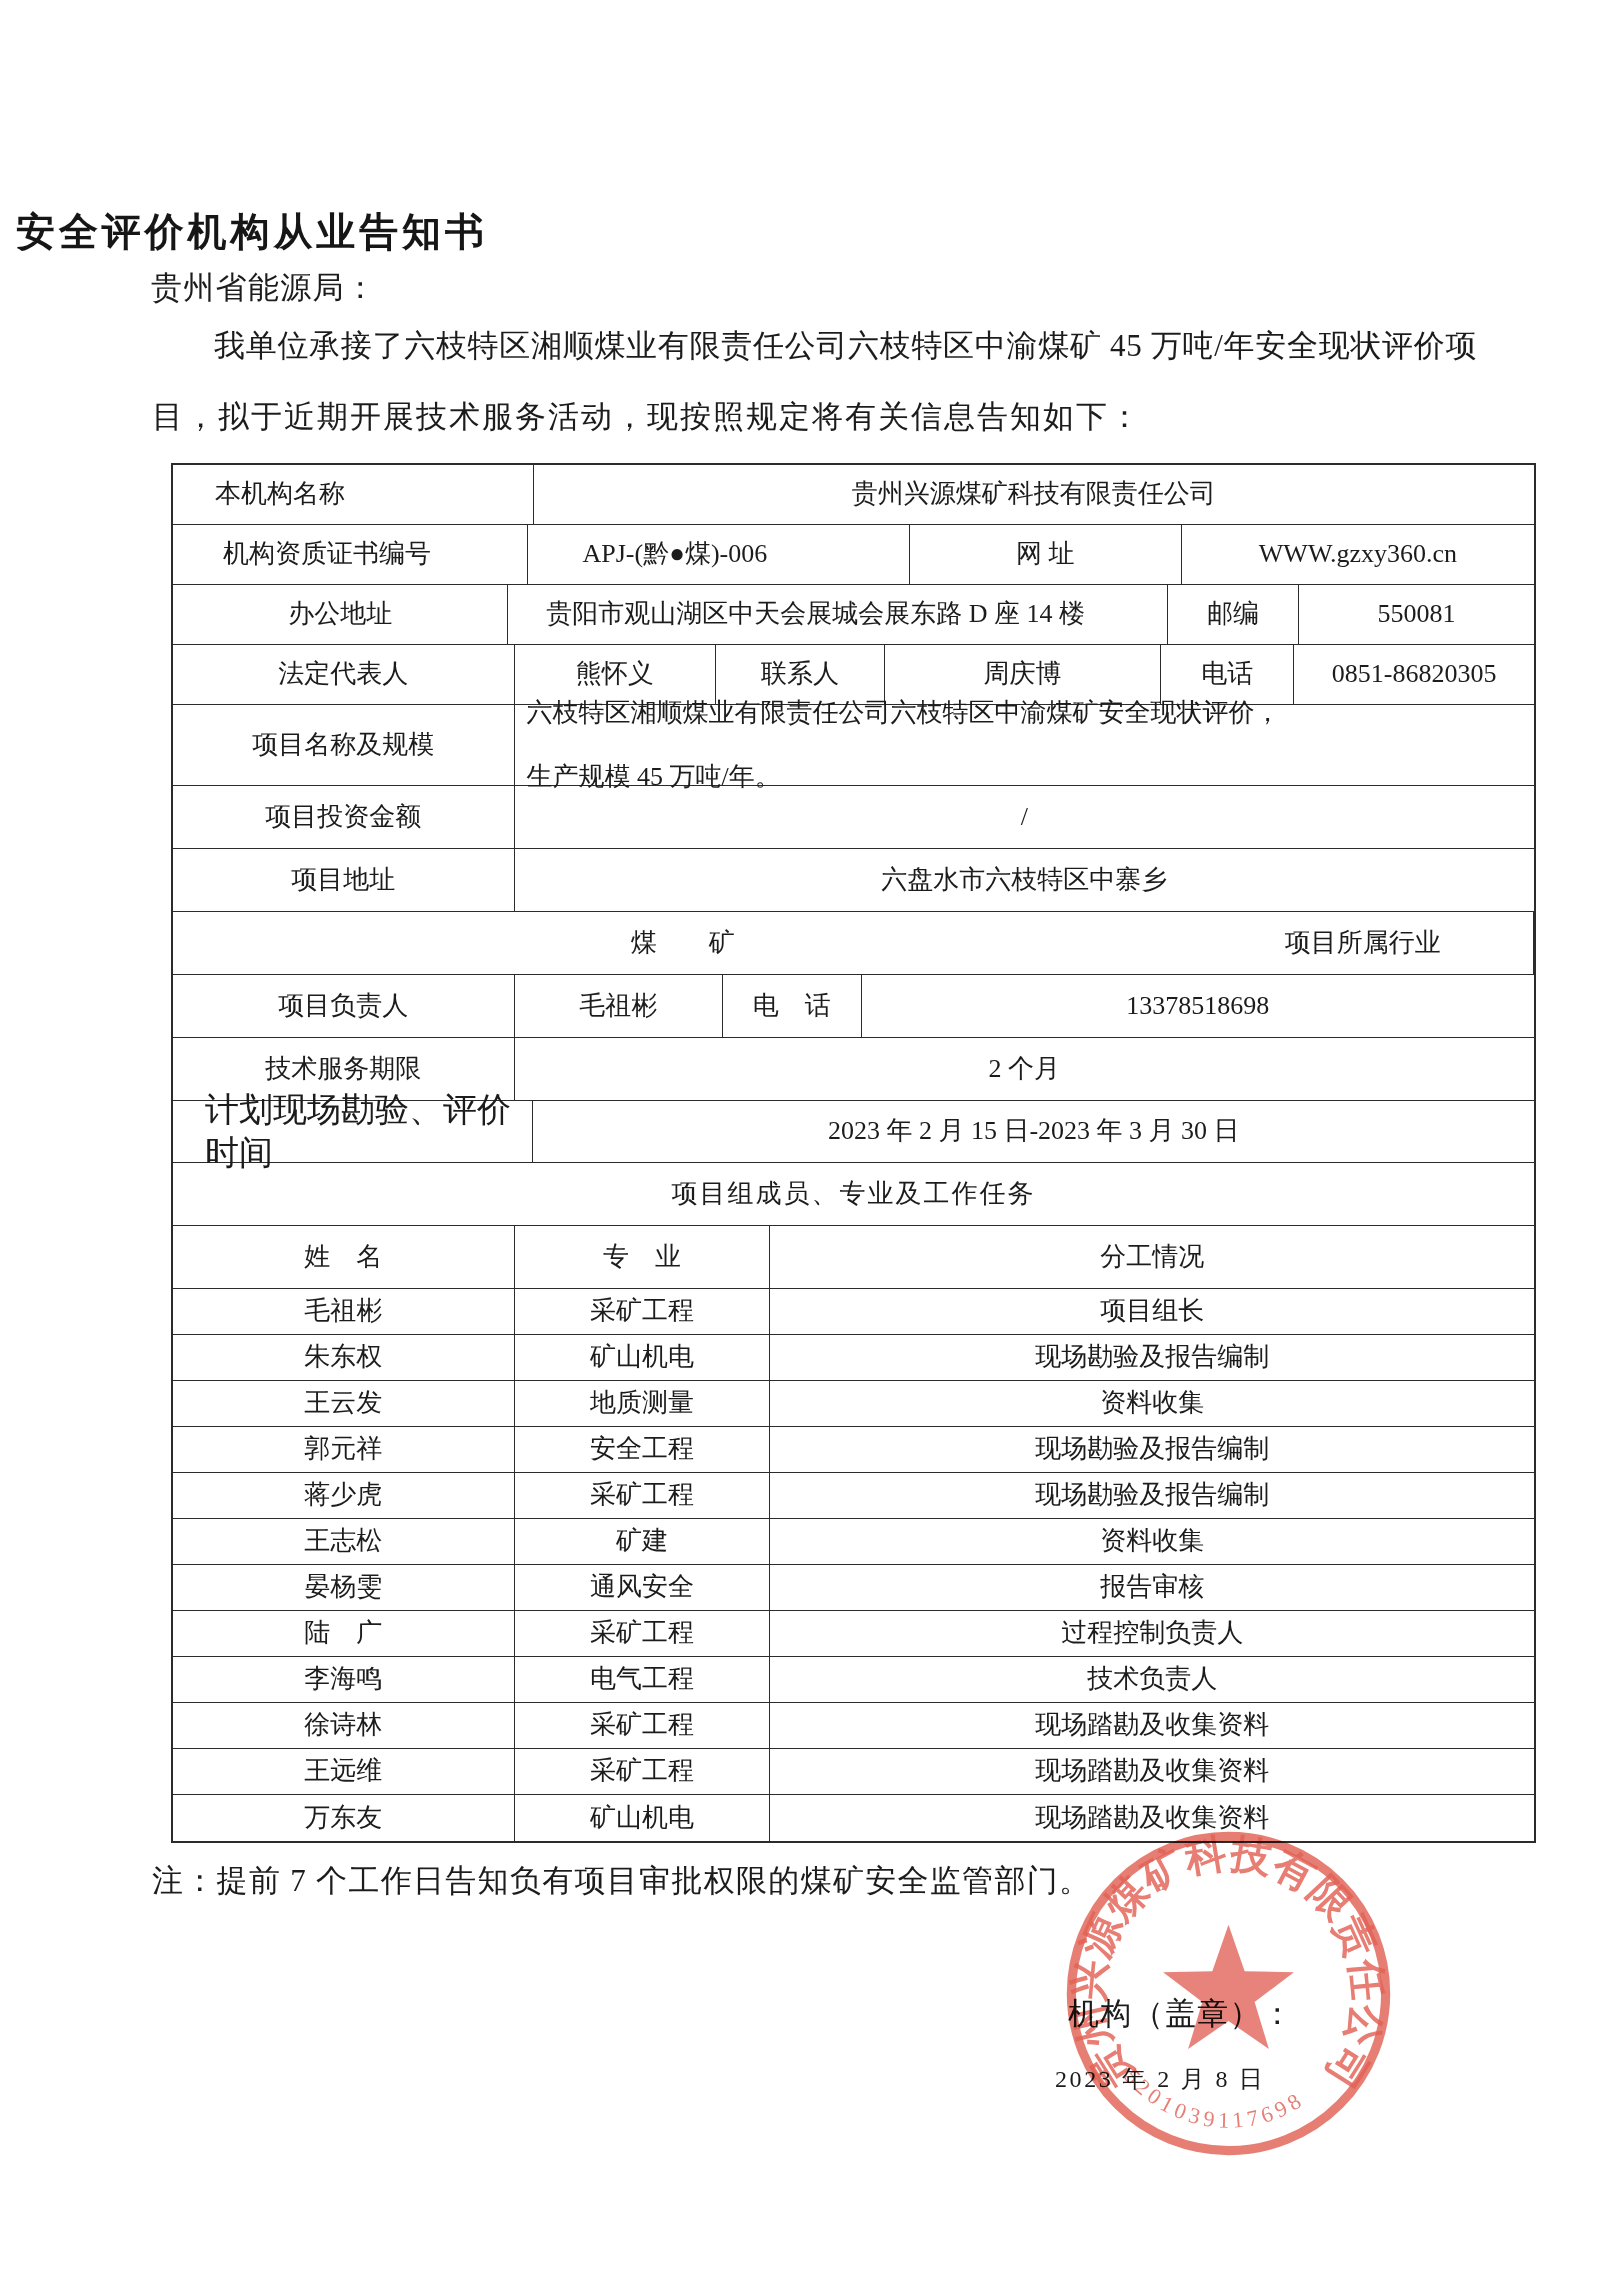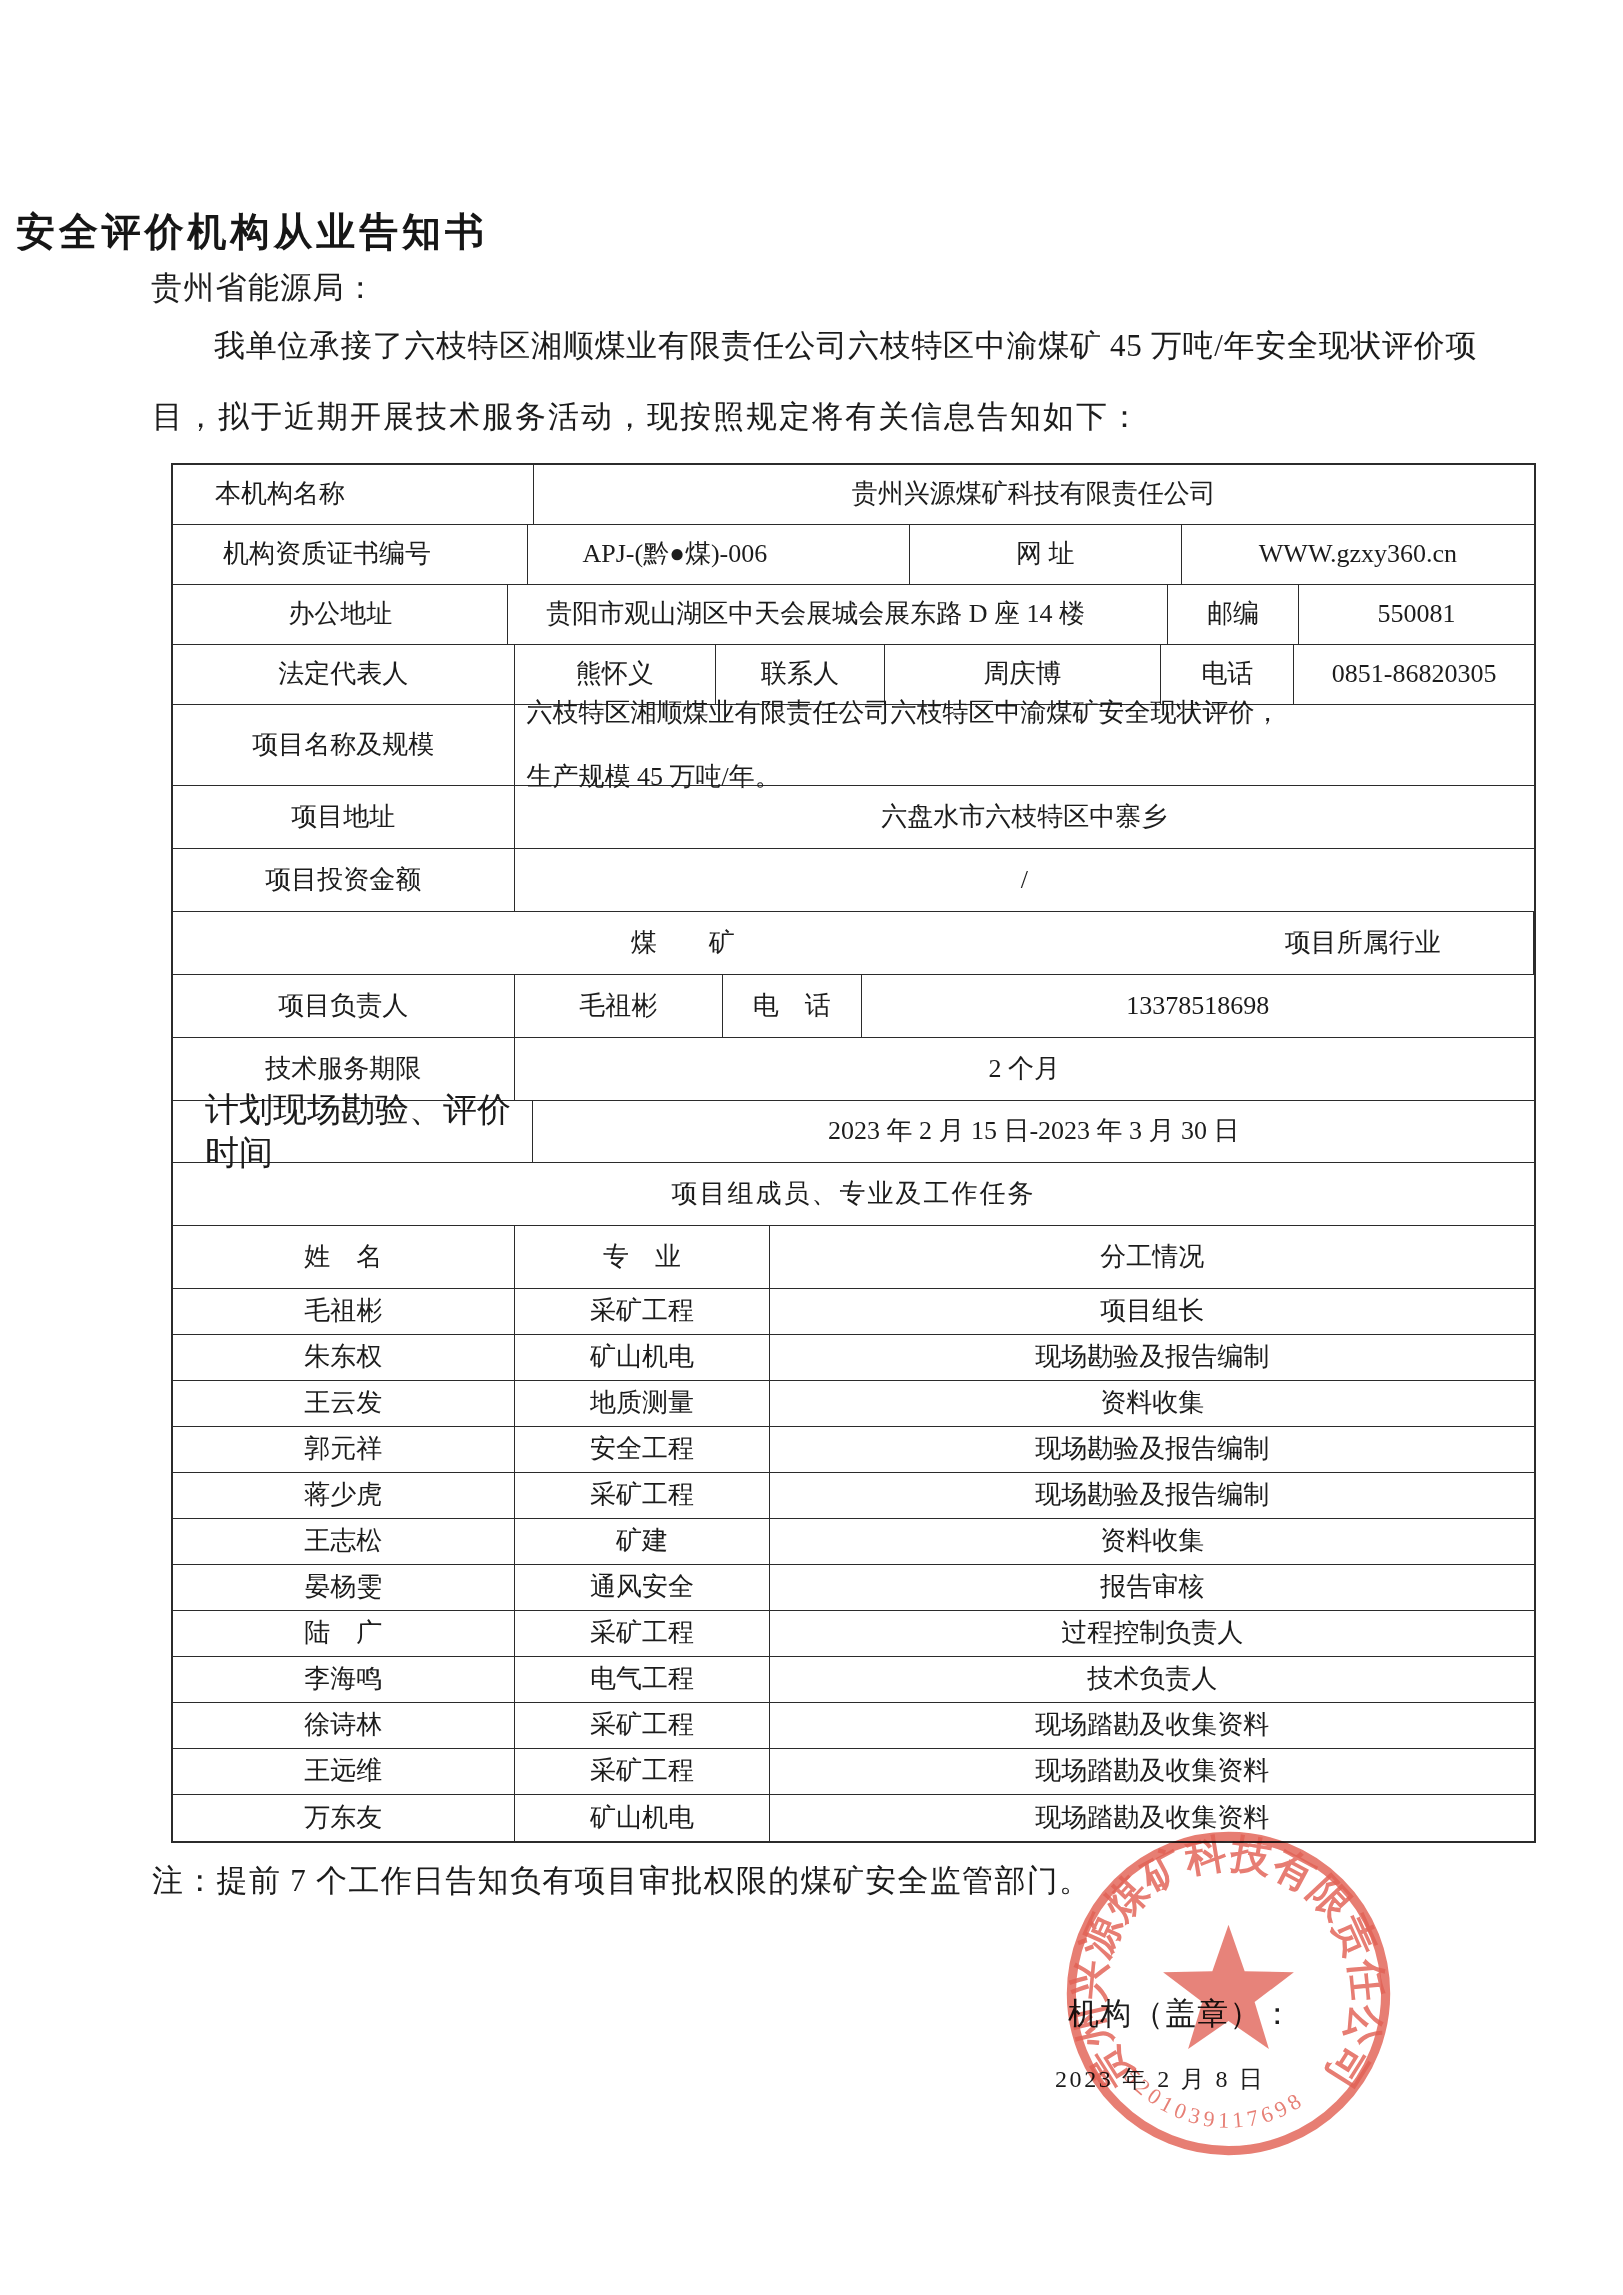--- a/index.html
+++ b/index.html
@@ -104,27 +104,27 @@
 
     <div class="tr h124">
       <div class="td" style="width:25.1%">项目名称及规模</div>
       <div class="td col last" style="width:74.9%">
         <div class="pl">六枝特区湘顺煤业有限责任公司六枝特区中渝煤矿安全现状评价，</div>
         <div class="pl">生产规模 45 万吨/年。</div>
       </div>
     </div>
 
     <div class="tr h97">
+      <div class="td" style="width:25.1%">项目投资金额</div>
+      <div class="td last" style="width:74.9%">/</div>
+    </div>
+
+    <div class="tr h97">
       <div class="td" style="width:25.1%">项目地址</div>
       <div class="td last" style="width:74.9%">六盘水市六枝特区中寨乡</div>
-    </div>
-
-    <div class="tr h97">
-      <div class="td" style="width:25.1%">项目投资金额</div>
-      <div class="td last" style="width:74.9%">/</div>
     </div>
 
     <div class="tr h97">
       <div class="td last" style="width:74.9%">煤　　矿</div>
       <div class="td" style="width:25.1%">项目所属行业</div>
     </div>
 
     <div class="tr h97">
       <div class="td" style="width:25.1%">项目负责人</div>
       <div class="td" style="width:15.3%">毛祖彬</div>

